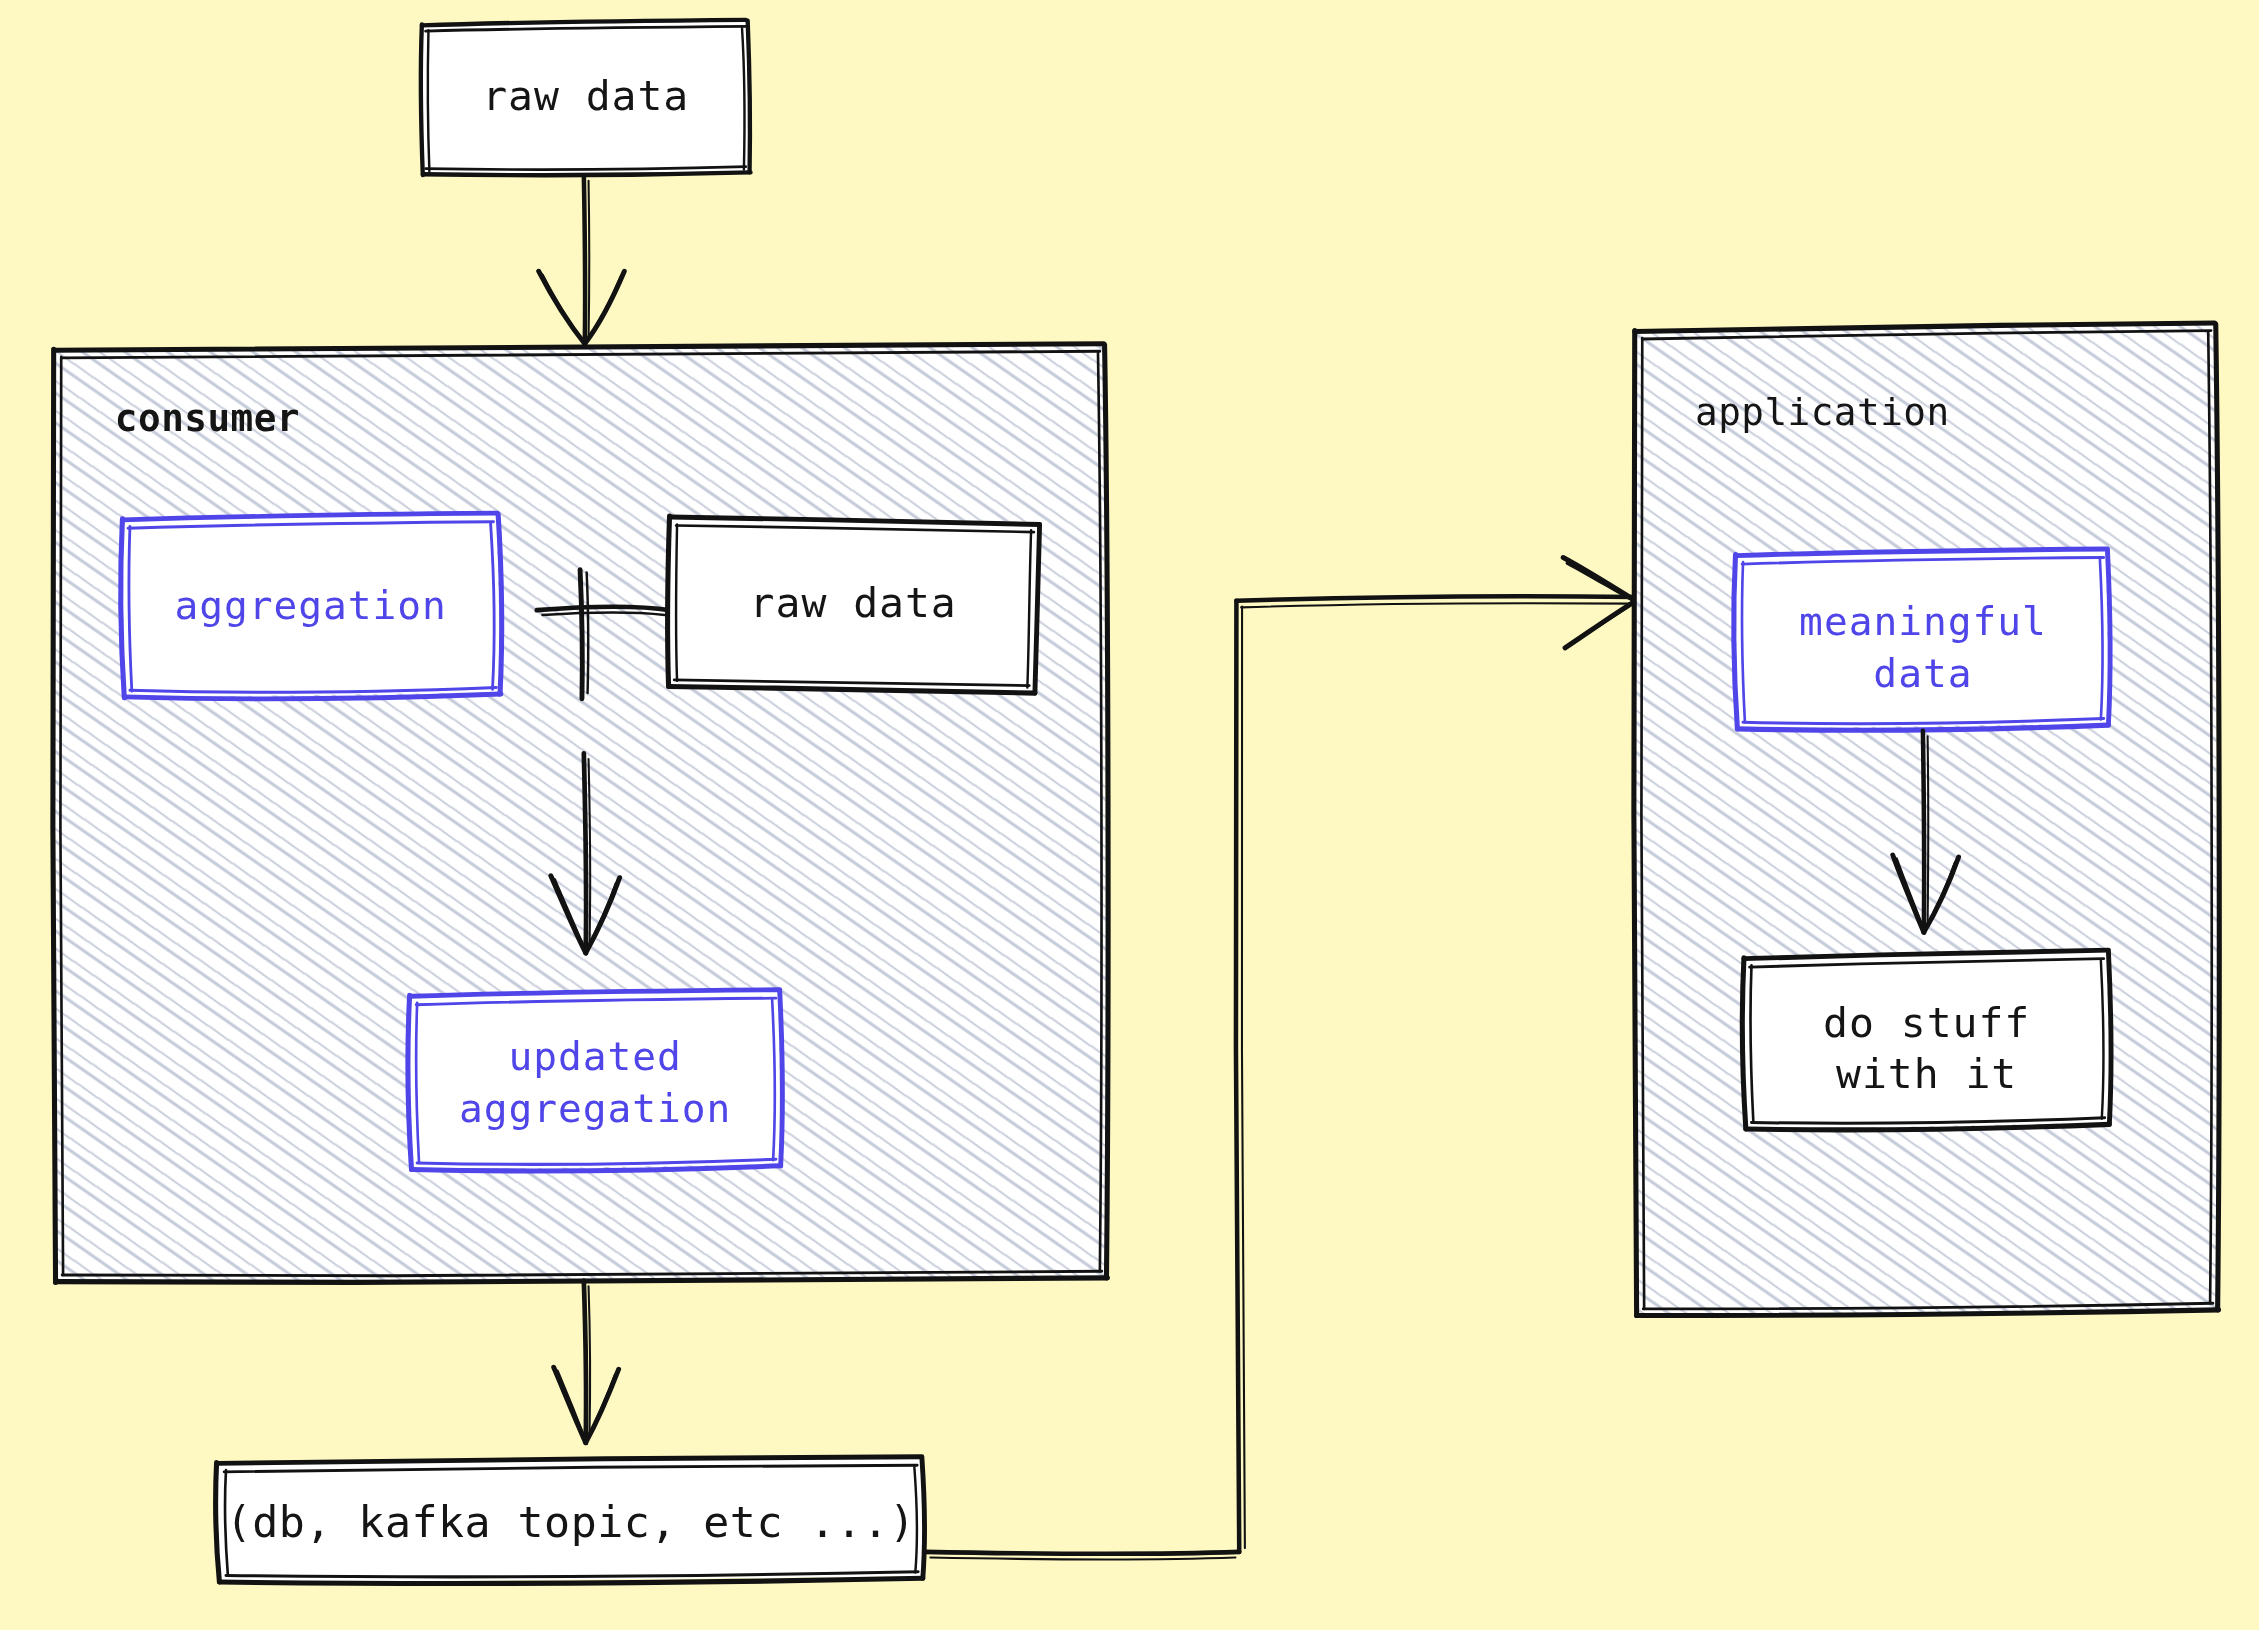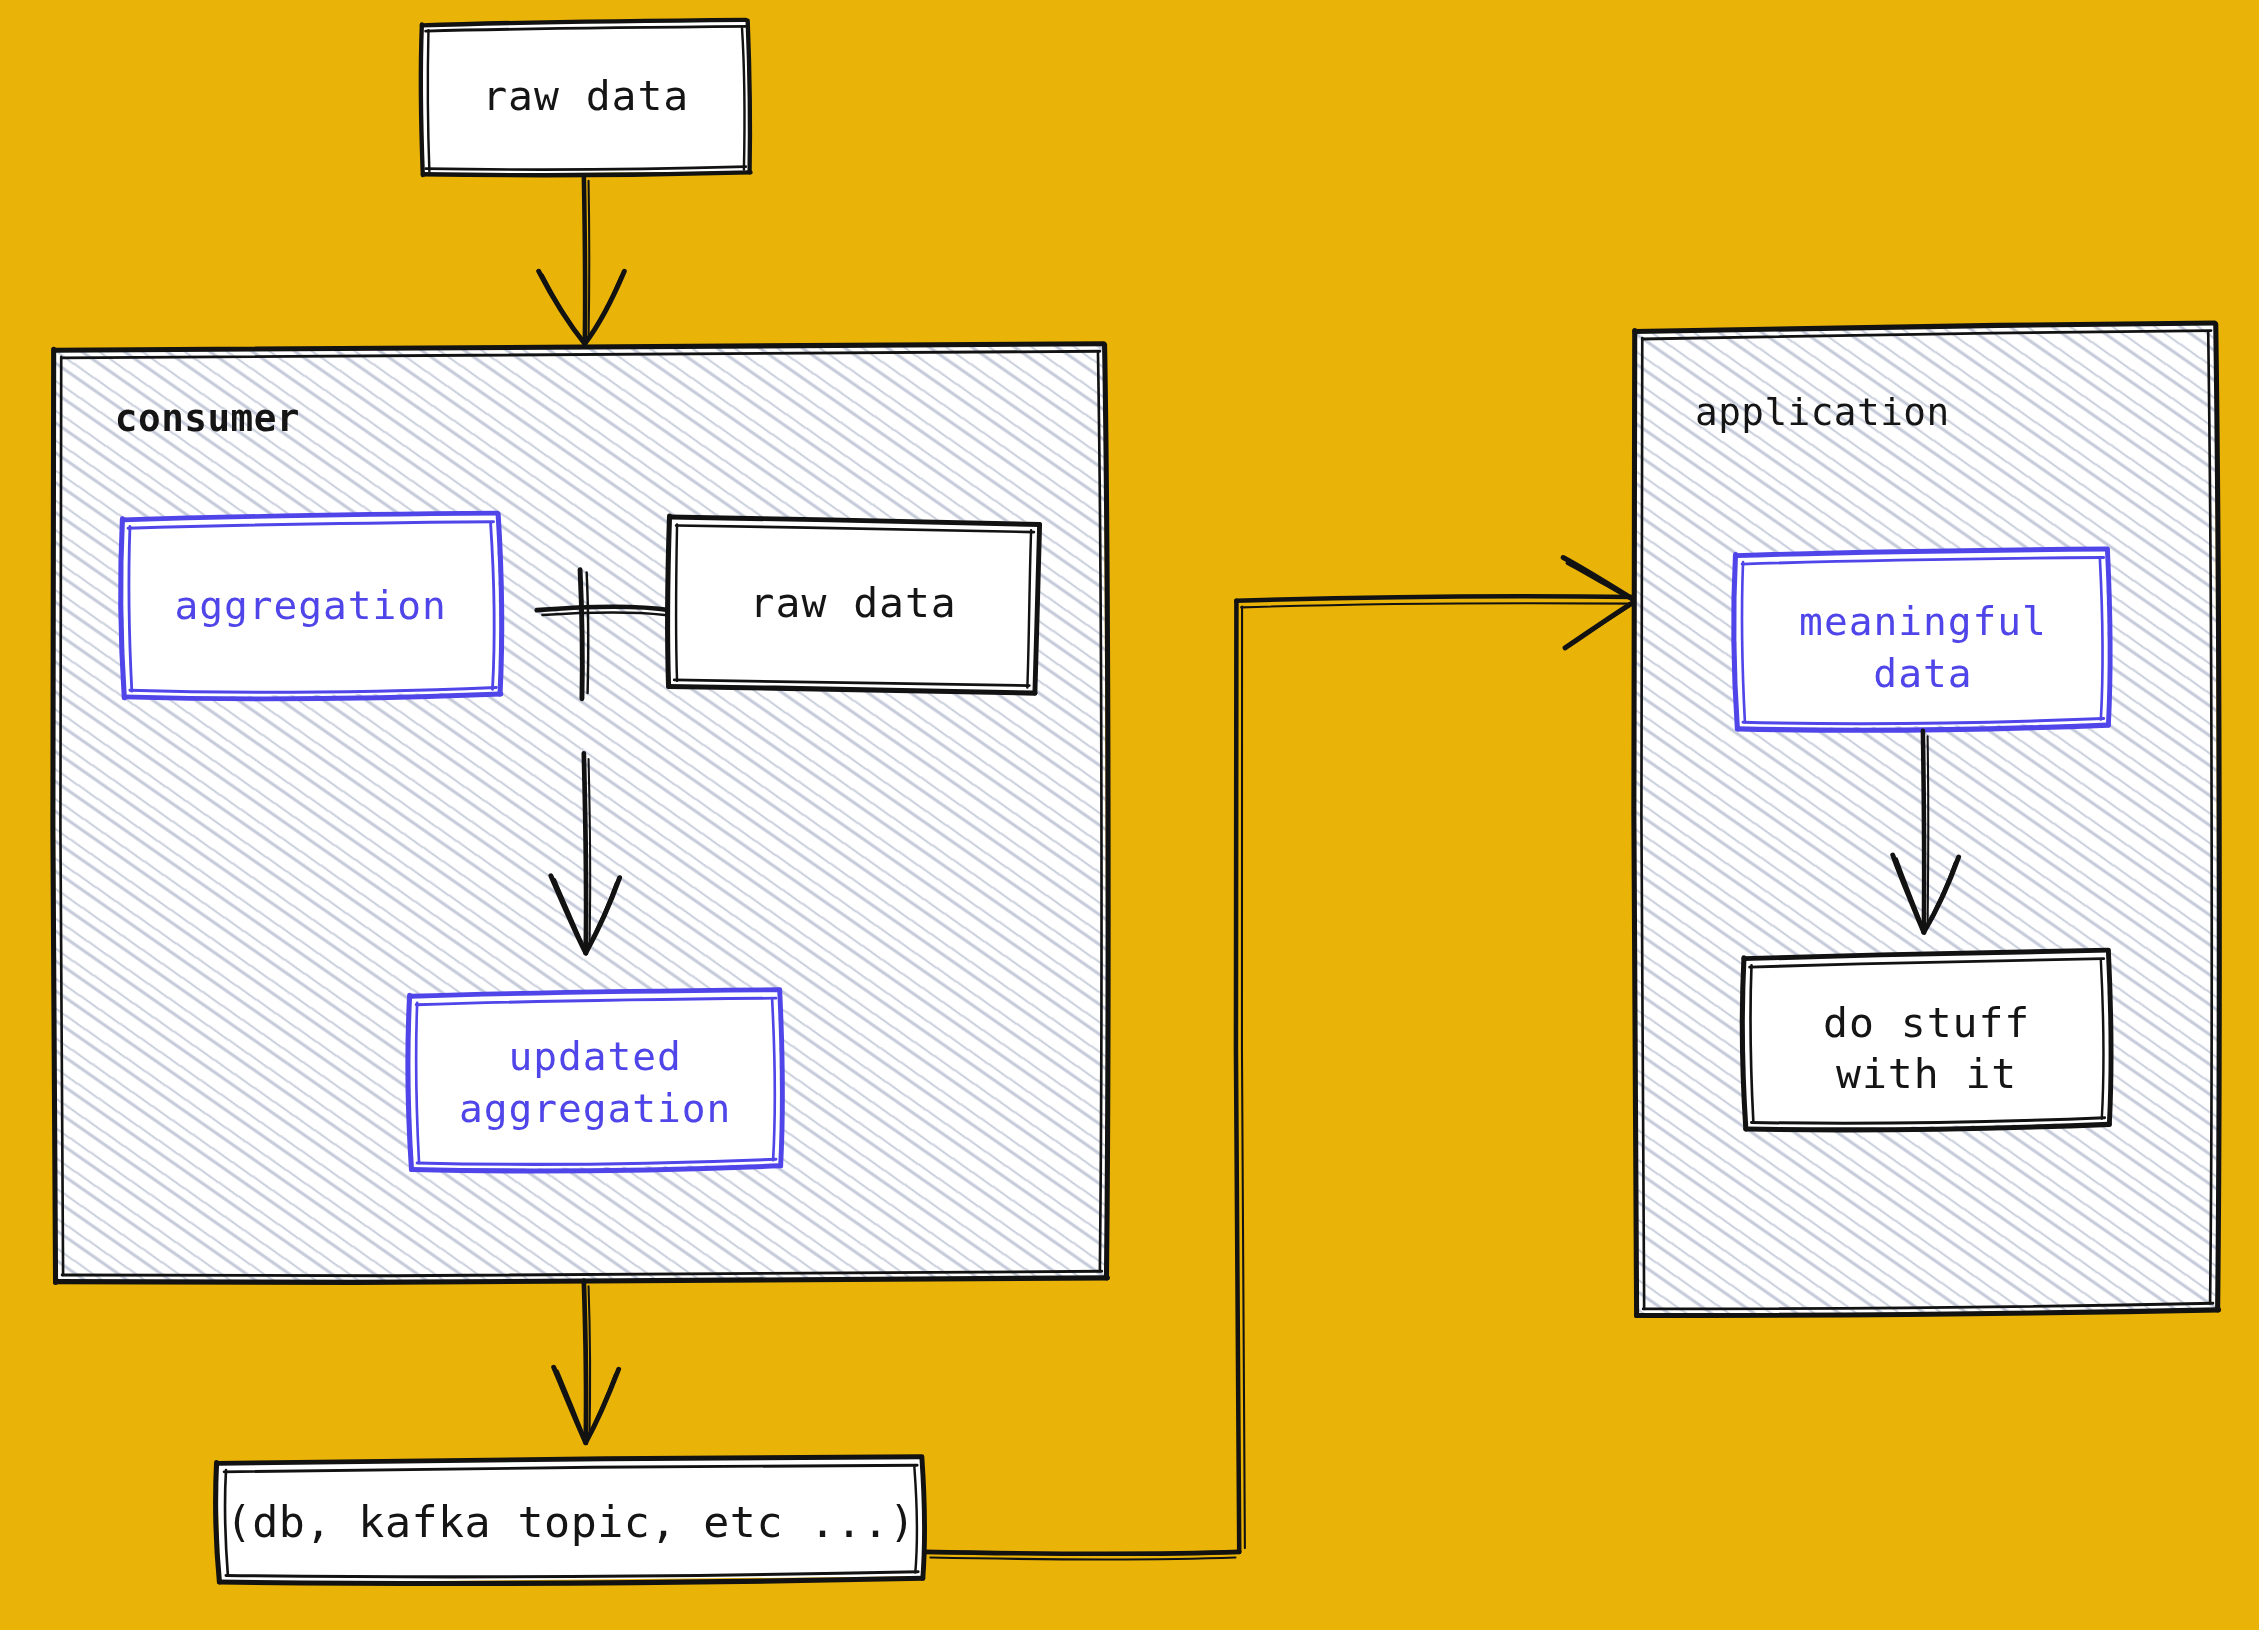--- a/index.html
+++ b/index.html
@@ -8,21 +8,21 @@
     padding: 0;
     background: #ffffff;
   }
   body {
     font-family: "DejaVu Sans Mono", "Liberation Mono", monospace;
   }
   #diagram-root {
     position: relative;
     width: 2260px;
     height: 1631px;
-    background: #eab308;
+    background: #fef9c3;
     overflow: hidden;
   }
   #diagram-svg {
     display: block;
     width: 2260px;
     height: 1631px;
   }
   .sk-stroke {
     fill: none;
     stroke: #121212;

